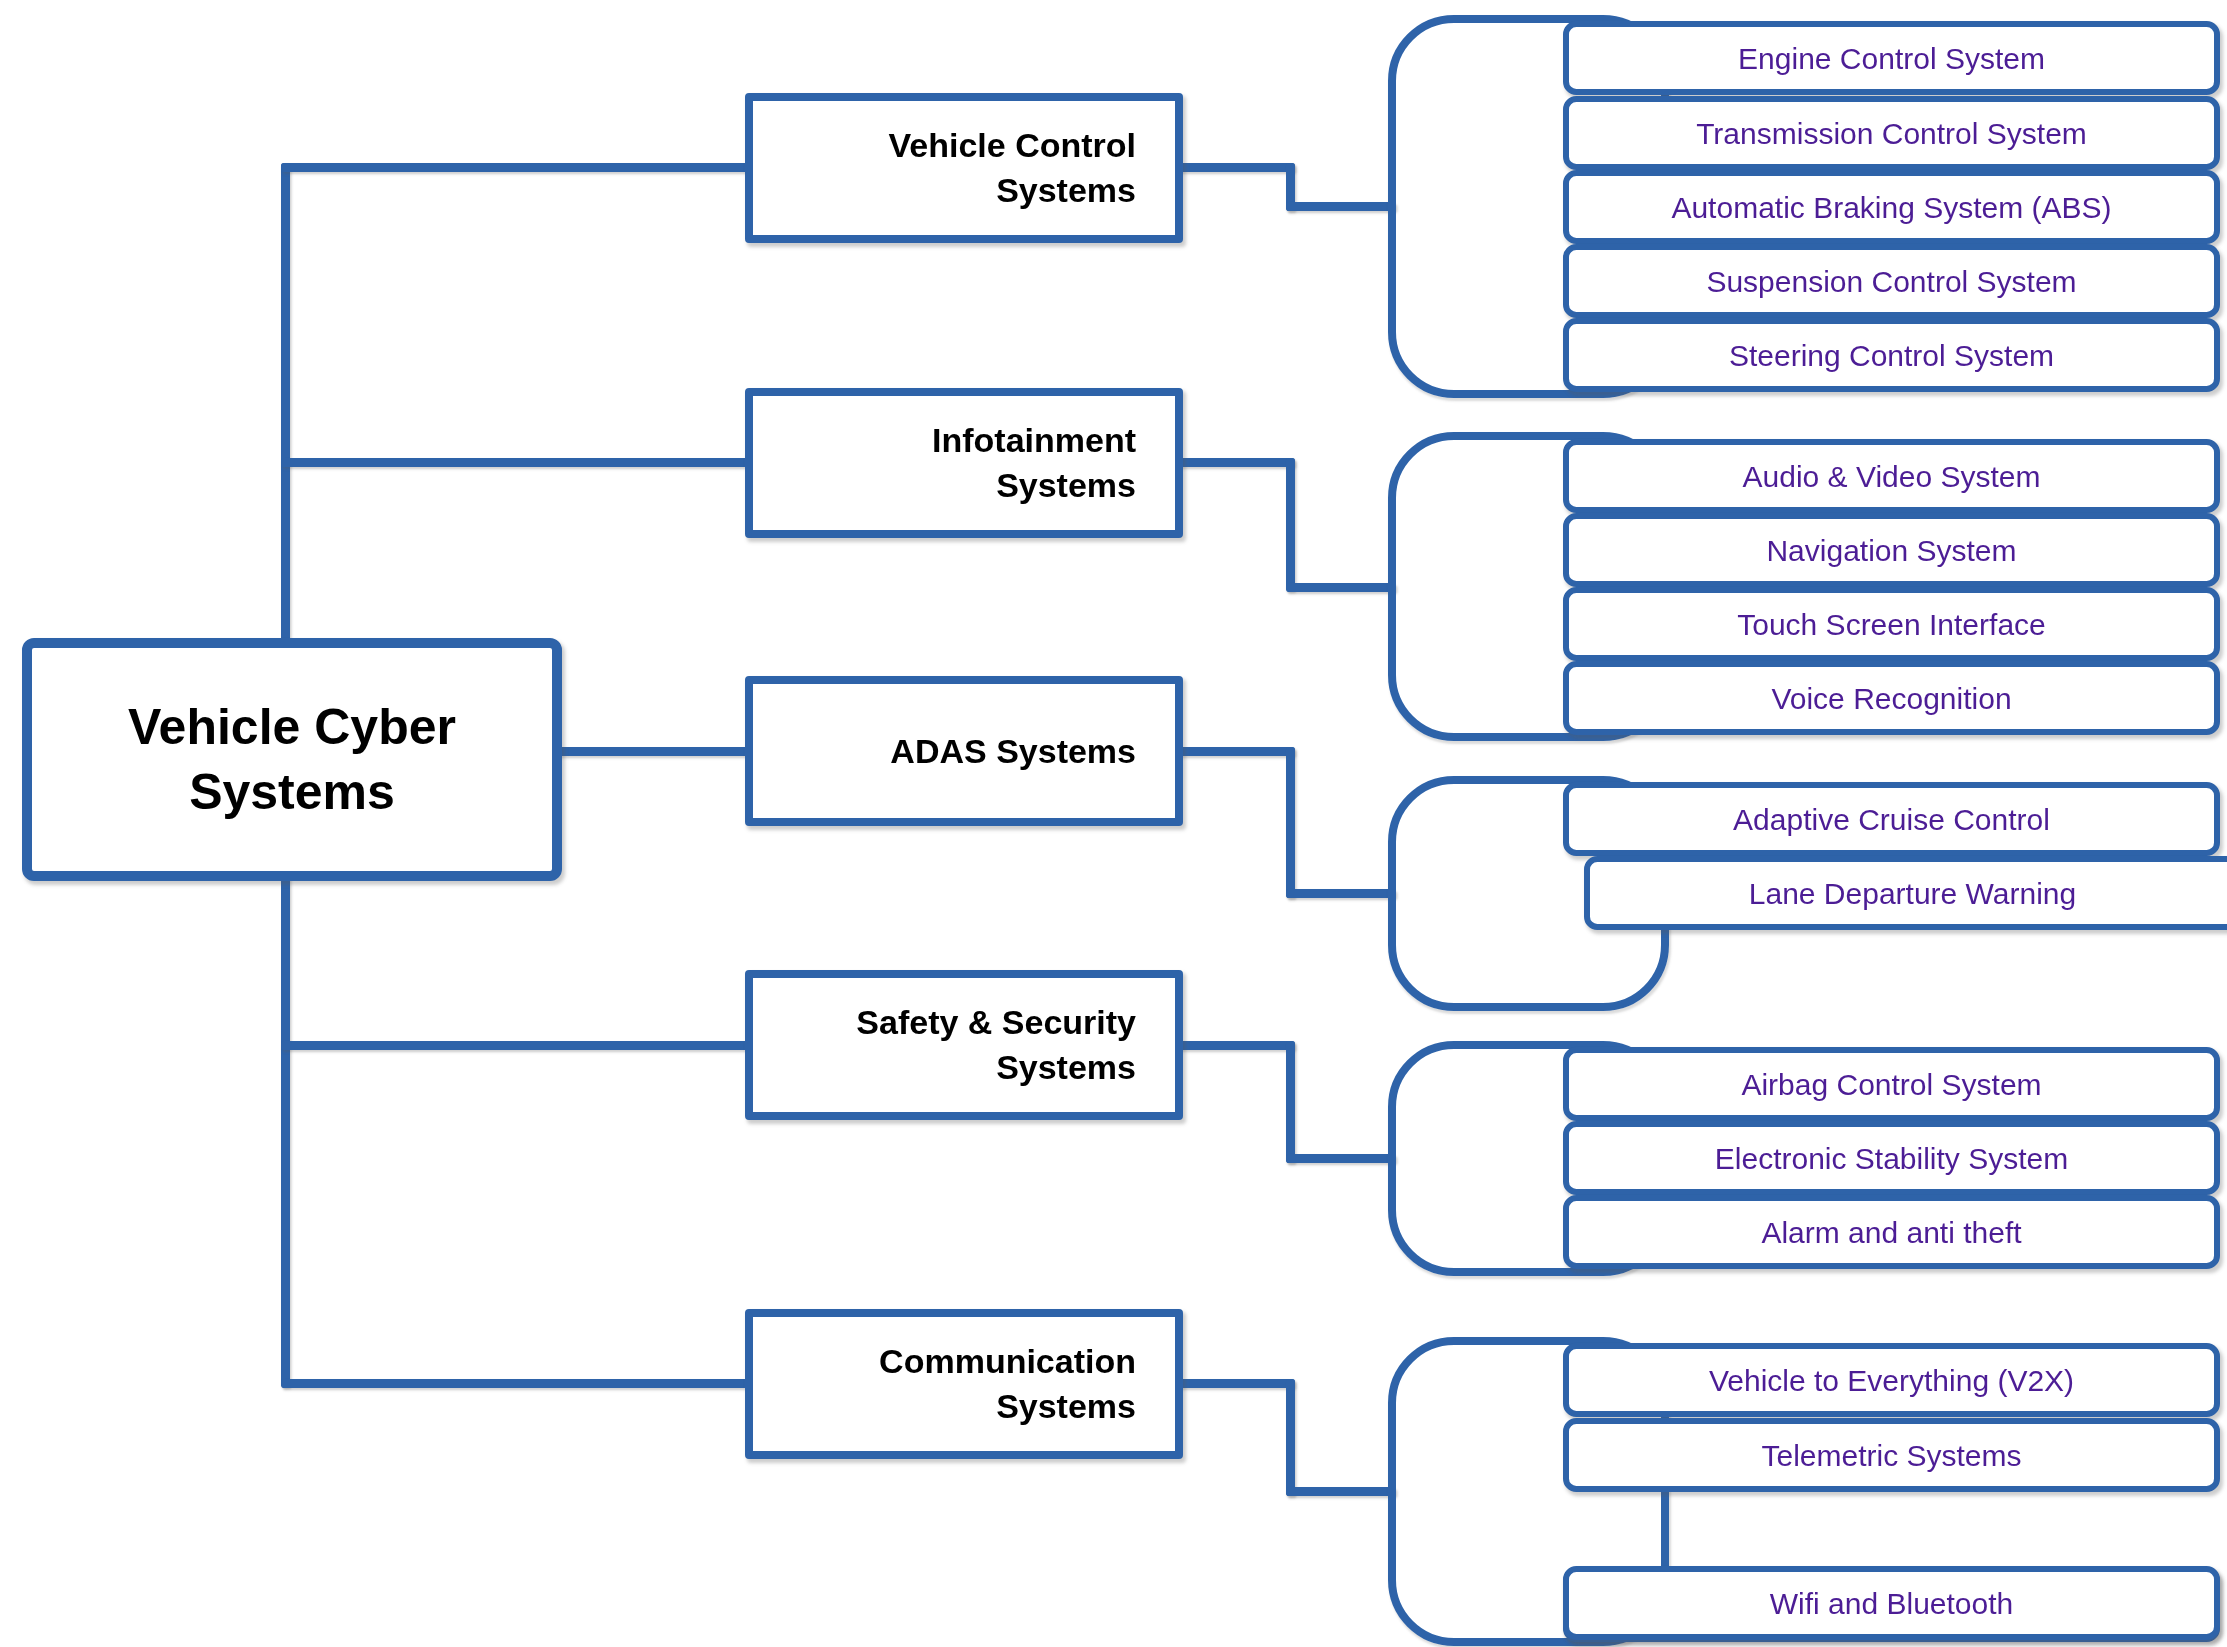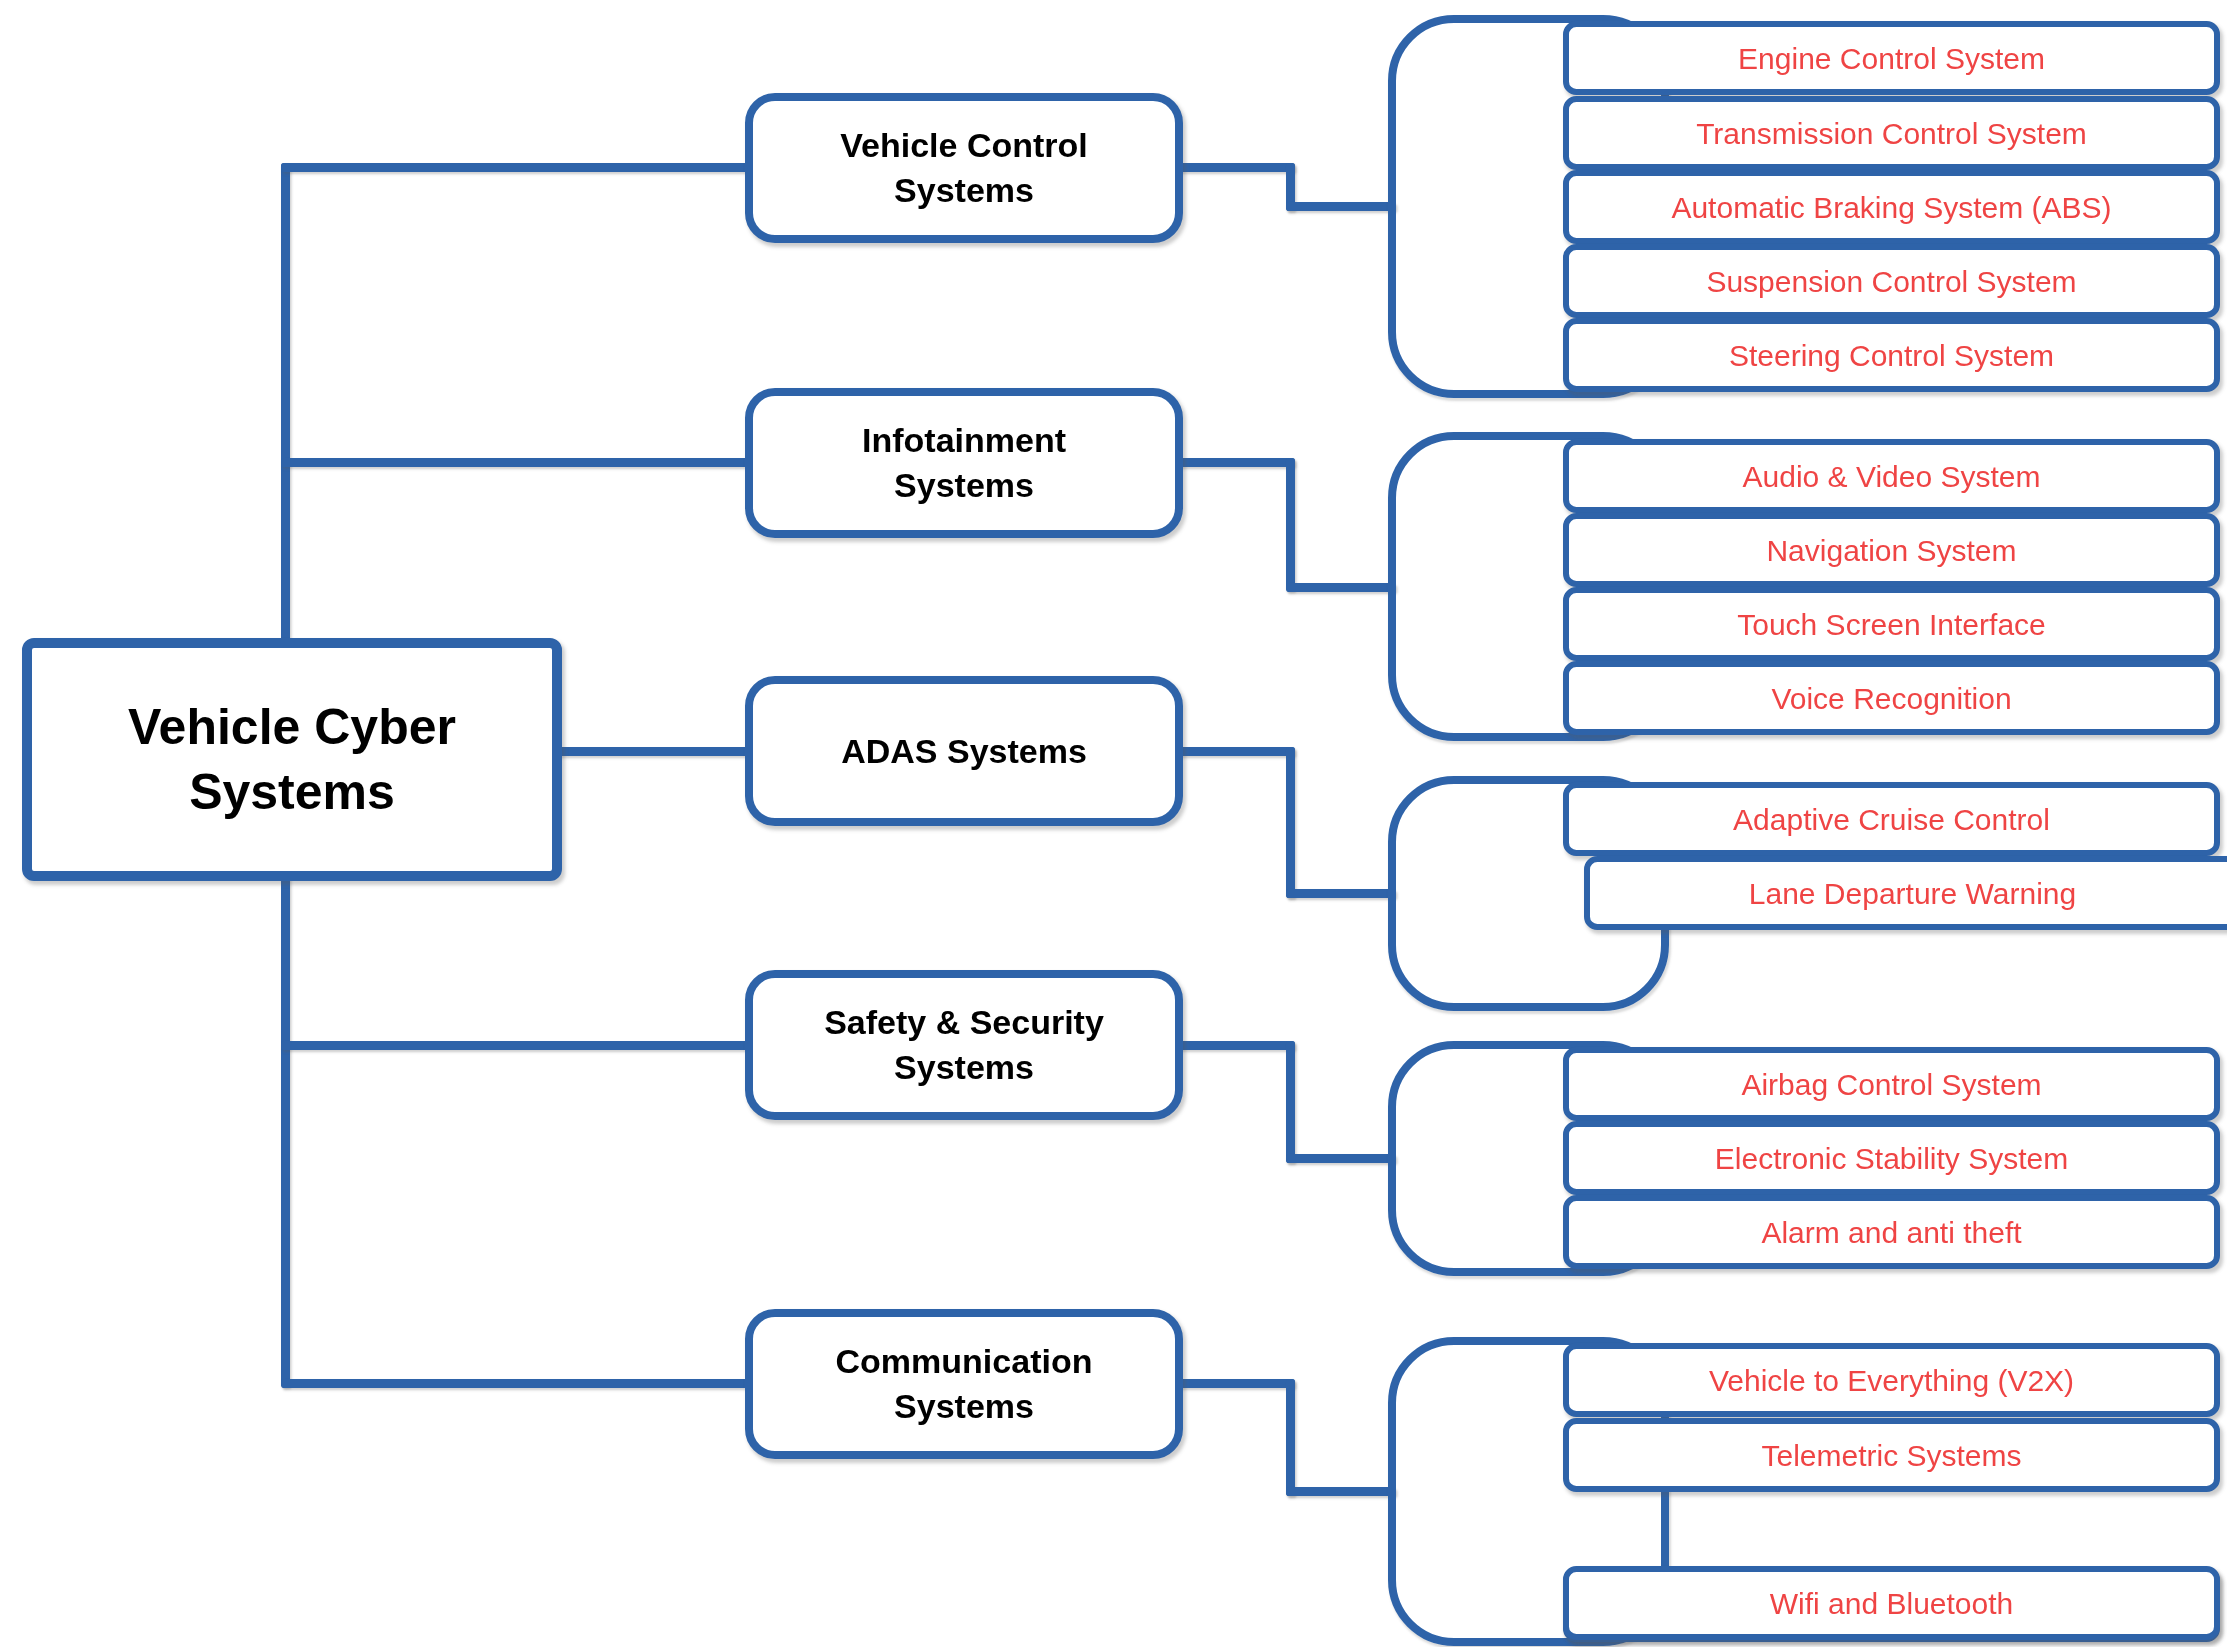--- a/index.html
+++ b/index.html
@@ -29,28 +29,29 @@
     box-shadow:2.3px 3.1px 3.9px rgba(90,90,90,0.30);
     color:#000000;
   }
   .node .label{display:block;width:100%;}
   .root{
     border-width:10px;border-radius:12px;
     font-size:50px;font-weight:bold;line-height:1.3;
     padding:0 23.4px;
   }
   .branch{
-    border-width:8.6px;border-radius:30px;
+    border-width:8.6px;border-radius:4px;
     font-size:34px;font-weight:bold;line-height:1.32;
     padding:0 39px;
+    text-align:right;
   }
   .leaf{
     border-width:6.2px;border-radius:13.3px;
     font-size:30px;font-weight:400;line-height:1.1;
-    color:#ef4444;padding:0 15.6px;
+    color:#4c1d95;padding:0 15.6px;
   }
 </style>
 </head>
 <body>
 
 <div id="canvas">
   <div class="node root" id="root-node" style="left:22px;top:638px;width:540px;height:243px;">
     <span class="label">Vehicle Cyber Systems</span>
   </div>
 <div class="line" style="left: 281px; top: 163px; width: 8.6px; height: 1224px;"></div>

